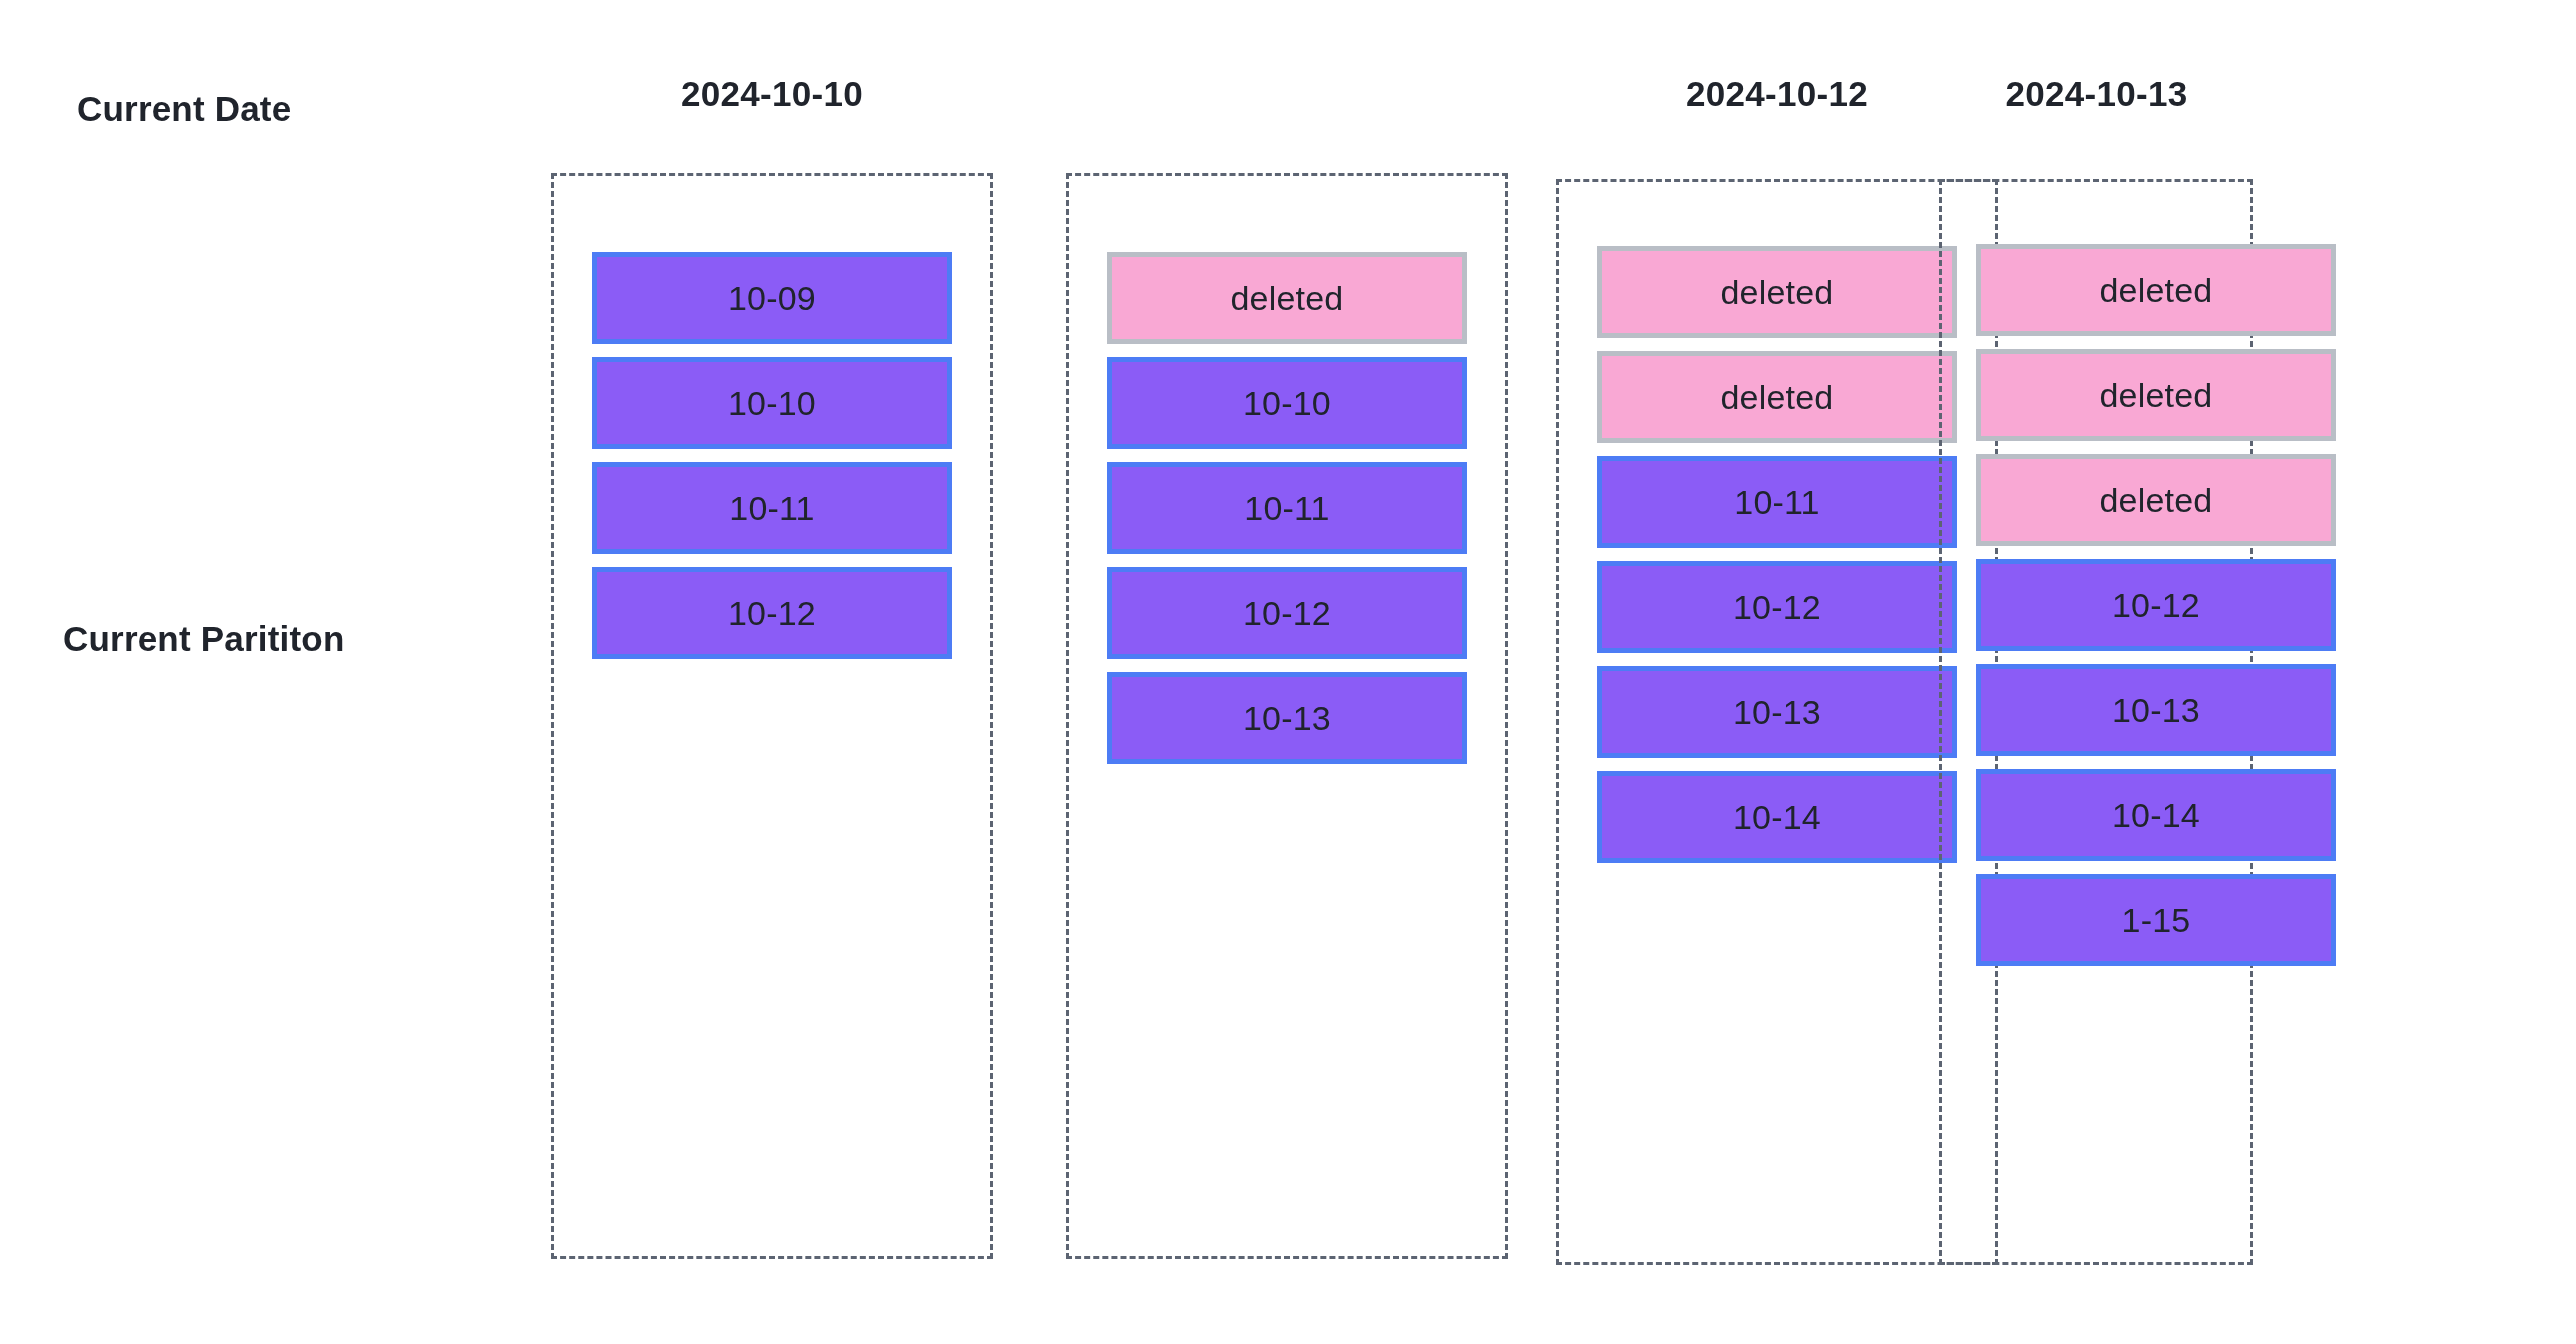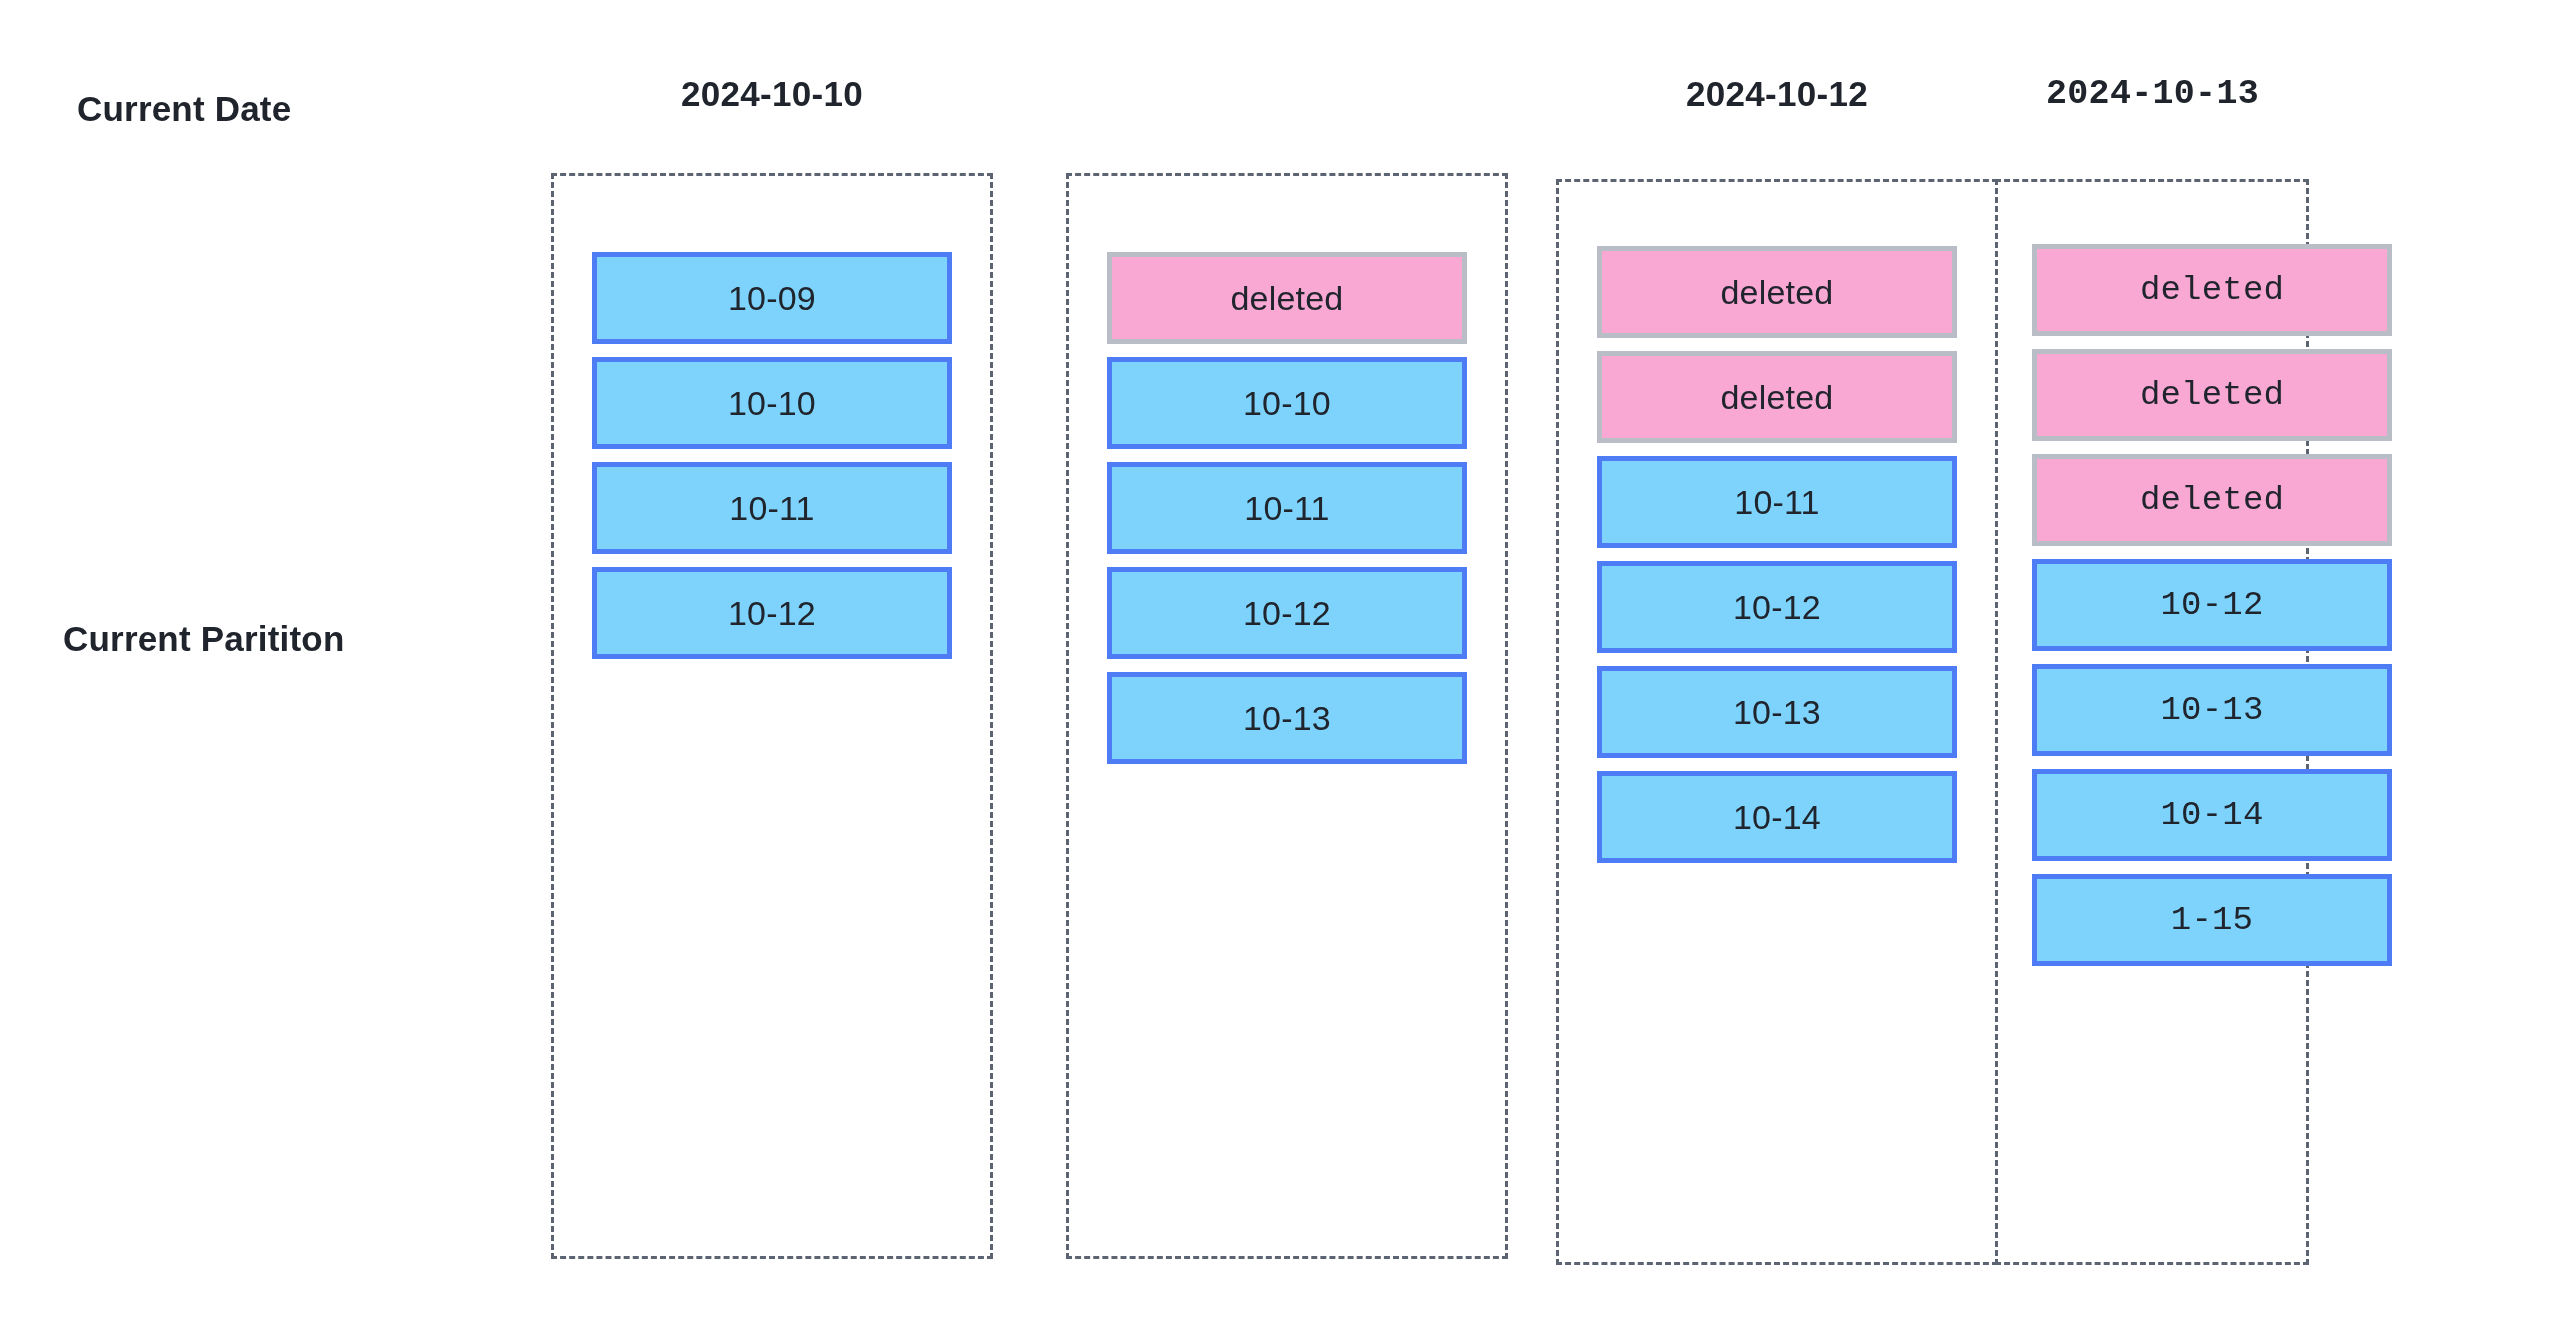--- a/index.html
+++ b/index.html
@@ -84,36 +84,36 @@
     align-items: center;
     justify-content: center;
     font-size: 34px;
     font-weight: 400;
     letter-spacing: 0.2px;
     border-width: 5.6px;
     border-style: solid;
   }
 
   .cell.active {
-    background: #7dd3fc;
+    background: #8b5cf6;
     border-color: #4d7cf5;
     color: #20242c;
   }
 
   .cell.deleted {
     background: #f9a8d4;
     border-color: #b9bec6;
     color: #20242c;
   }
 
   
   #column-0 { left: 551px;  width: 442px; }
   #column-1 { left: 1066px; width: 442px; }
   #column-2 { left: 1556px; width: 442px; }
-  #column-3 { left: 1995px; width: 314px; font-family: Liberation Mono, monospace; }
+  #column-3 { left: 1939px; width: 314px; }
 
   #column-0 .dashed-box { top: 173px; height: 1086px; }
   #column-1 .dashed-box { top: 173px; height: 1086px; }
   #column-2 .dashed-box { top: 179px; height: 1086px; }
   #column-3 .dashed-box { top: 179px; height: 1086px; }
 
   #column-0 .cells { top: 252px; }
   #column-1 .cells { top: 252px; }
   #column-2 .cells { top: 246px; }
   #column-3 .cells { top: 244px; }

